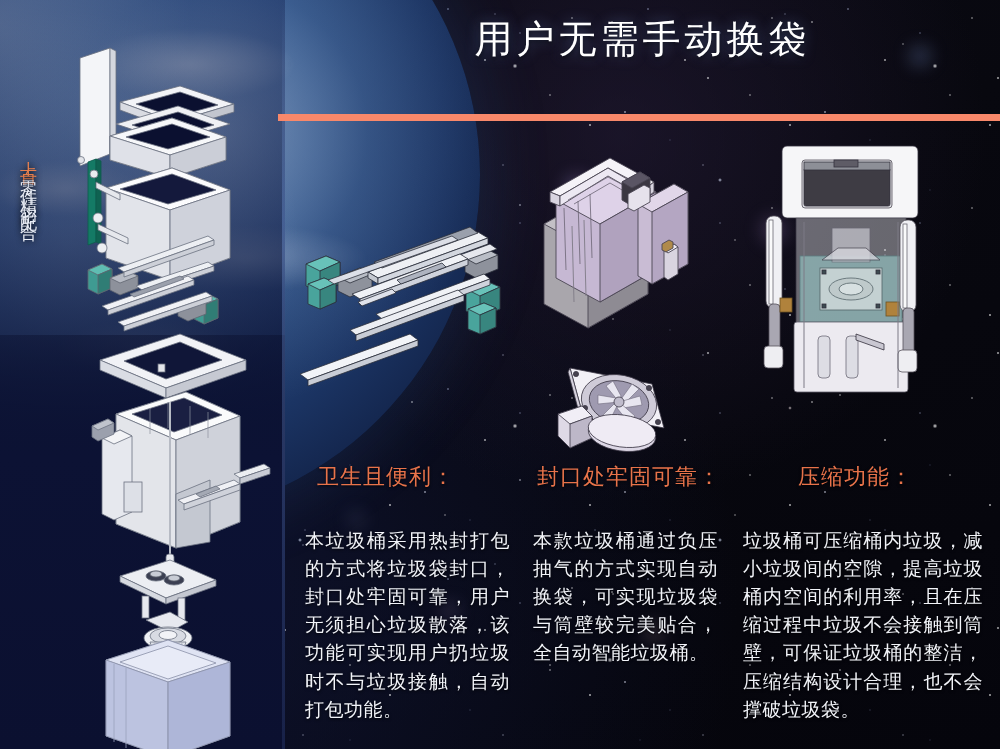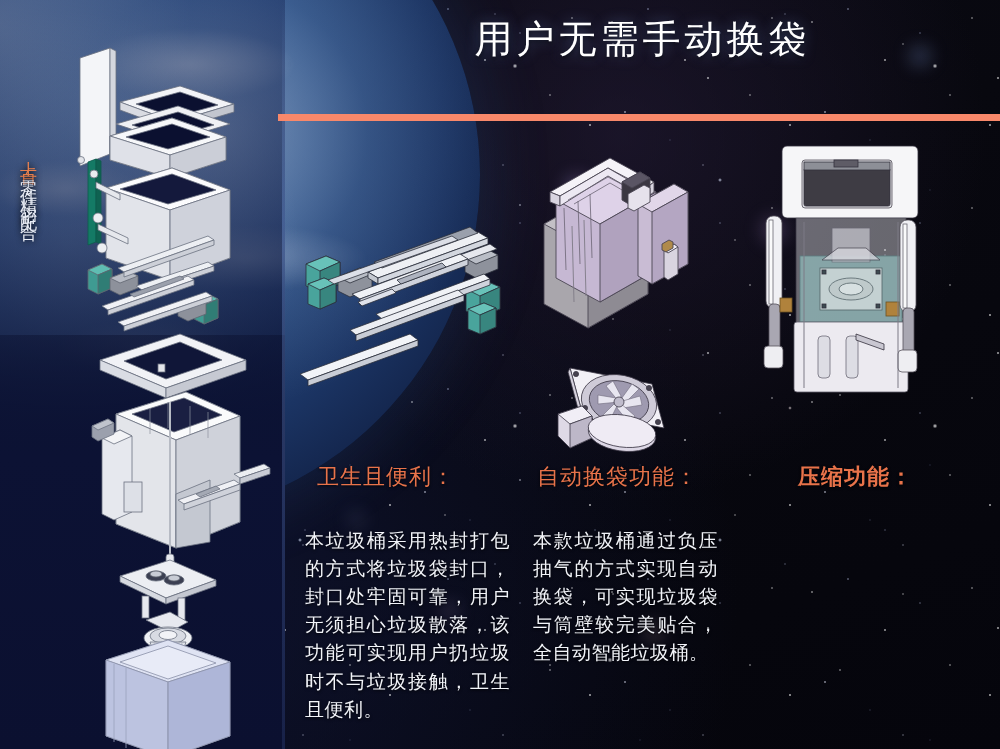--- a/index.html
+++ b/index.html
@@ -191,21 +191,21 @@
   
   .features {
     position: absolute;
     left: 285px; top: 462px;
     width: 715px; height: 287px;
     z-index: 8;
   }
   .col { position: absolute; top: 0; }
   .col-1 { left: 20px;  width: 205px; }
   .col-2 { left: 248px; width: 185px; }
-  .col-3 { left: 458px; width: 240px; font-weight: bold; }
+  .col-3 { left: 458px; width: 240px; }
 
   .col-head {
     color: #e8734a;
     font-size: 22px;
     letter-spacing: 1px;
     margin: 0 0 34px 0;
     white-space: nowrap;
     text-shadow: 0 1px 3px rgba(0,0,0,0.9);
   }
   .col-1 .col-head { margin-left: 12px; }
@@ -580,27 +580,28 @@
 
   <div class="header">
     <div class="title">用户无需手动换袋</div>
   </div>
   <div class="divider"></div>
 
   <div class="features">
 
     <div class="col col-1">
       <div class="col-head">卫生且便利：</div>
-      <div class="col-body">本垃圾桶采用热封打包的方式将垃圾袋封口，封口处牢固可靠，用户无须担心垃圾散落，该功能可实现用户扔垃圾时不与垃圾接触，卫生且便利。</div>
+      <div class="col-body">本垃圾桶采用热封打包的方式将垃圾袋封口，封口处牢固可靠，用户无须担心垃圾散落，该功能可实现用户扔垃圾时不与垃圾接触，自动打包功能。</div>
     </div>
 
     <div class="col col-2">
-      <div class="col-head">自动换袋功能：</div>
+      <div class="col-head">封口处牢固可靠：</div>
       <div class="col-body">本款垃圾桶通过负压抽气的方式实现自动换袋，可实现垃圾袋与筒壁较完美贴合，全自动智能垃圾桶。</div>
     </div>
 
     <div class="col col-3">
       <div class="col-head">压缩功能：</div>
+      <div class="col-body">垃圾桶可压缩桶内垃圾，减小垃圾间的空隙，提高垃圾桶内空间的利用率，且在压缩过程中垃圾不会接触到筒壁，可保证垃圾桶的整洁，压缩结构设计合理，也不会撑破垃圾袋。</div>
     </div>
 
   </div>
 
 </div>
 
 </body></html>

